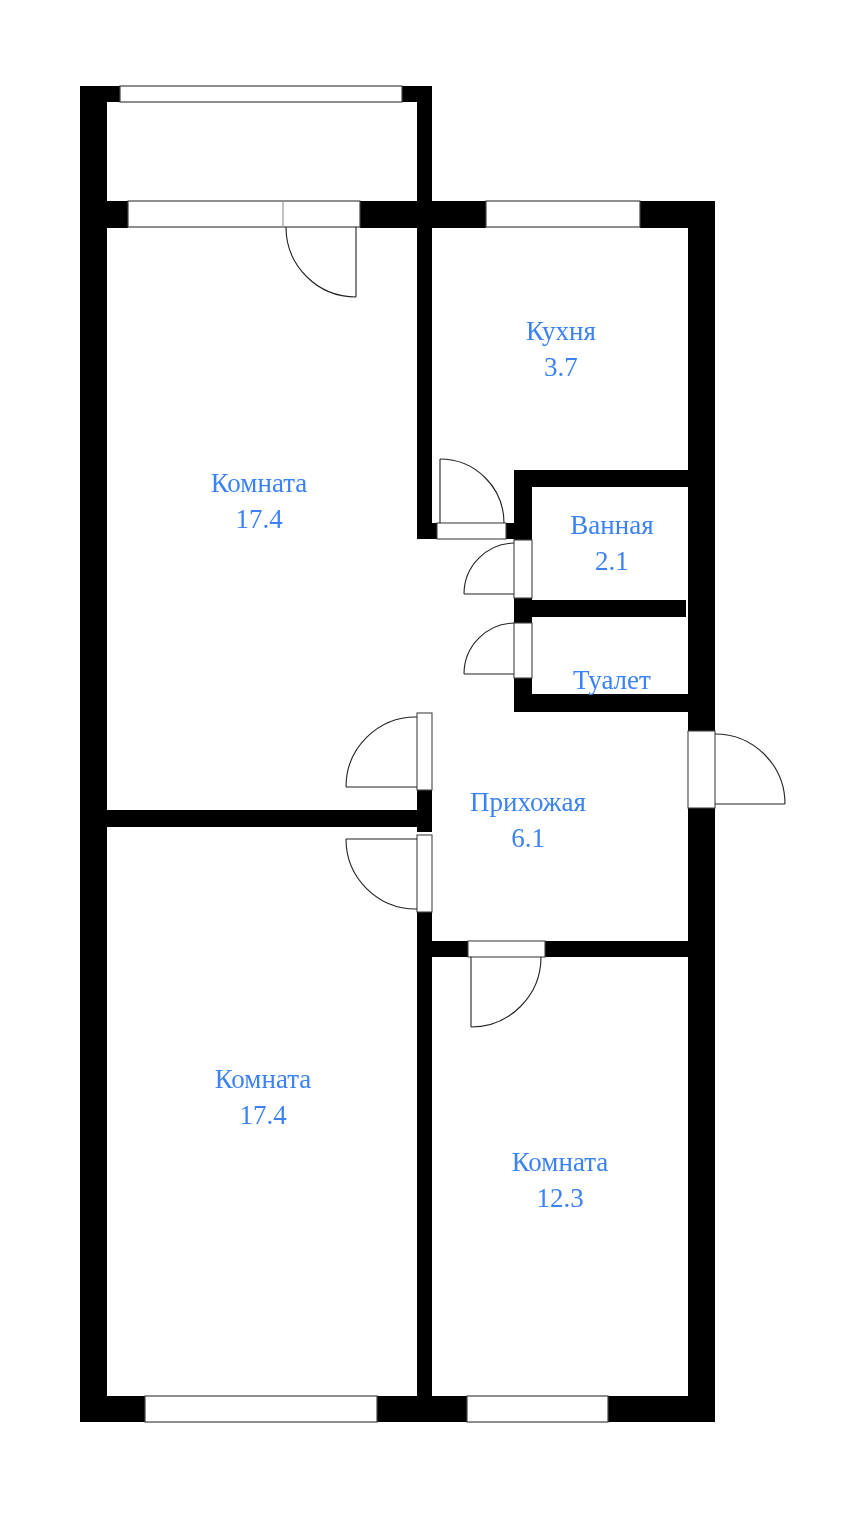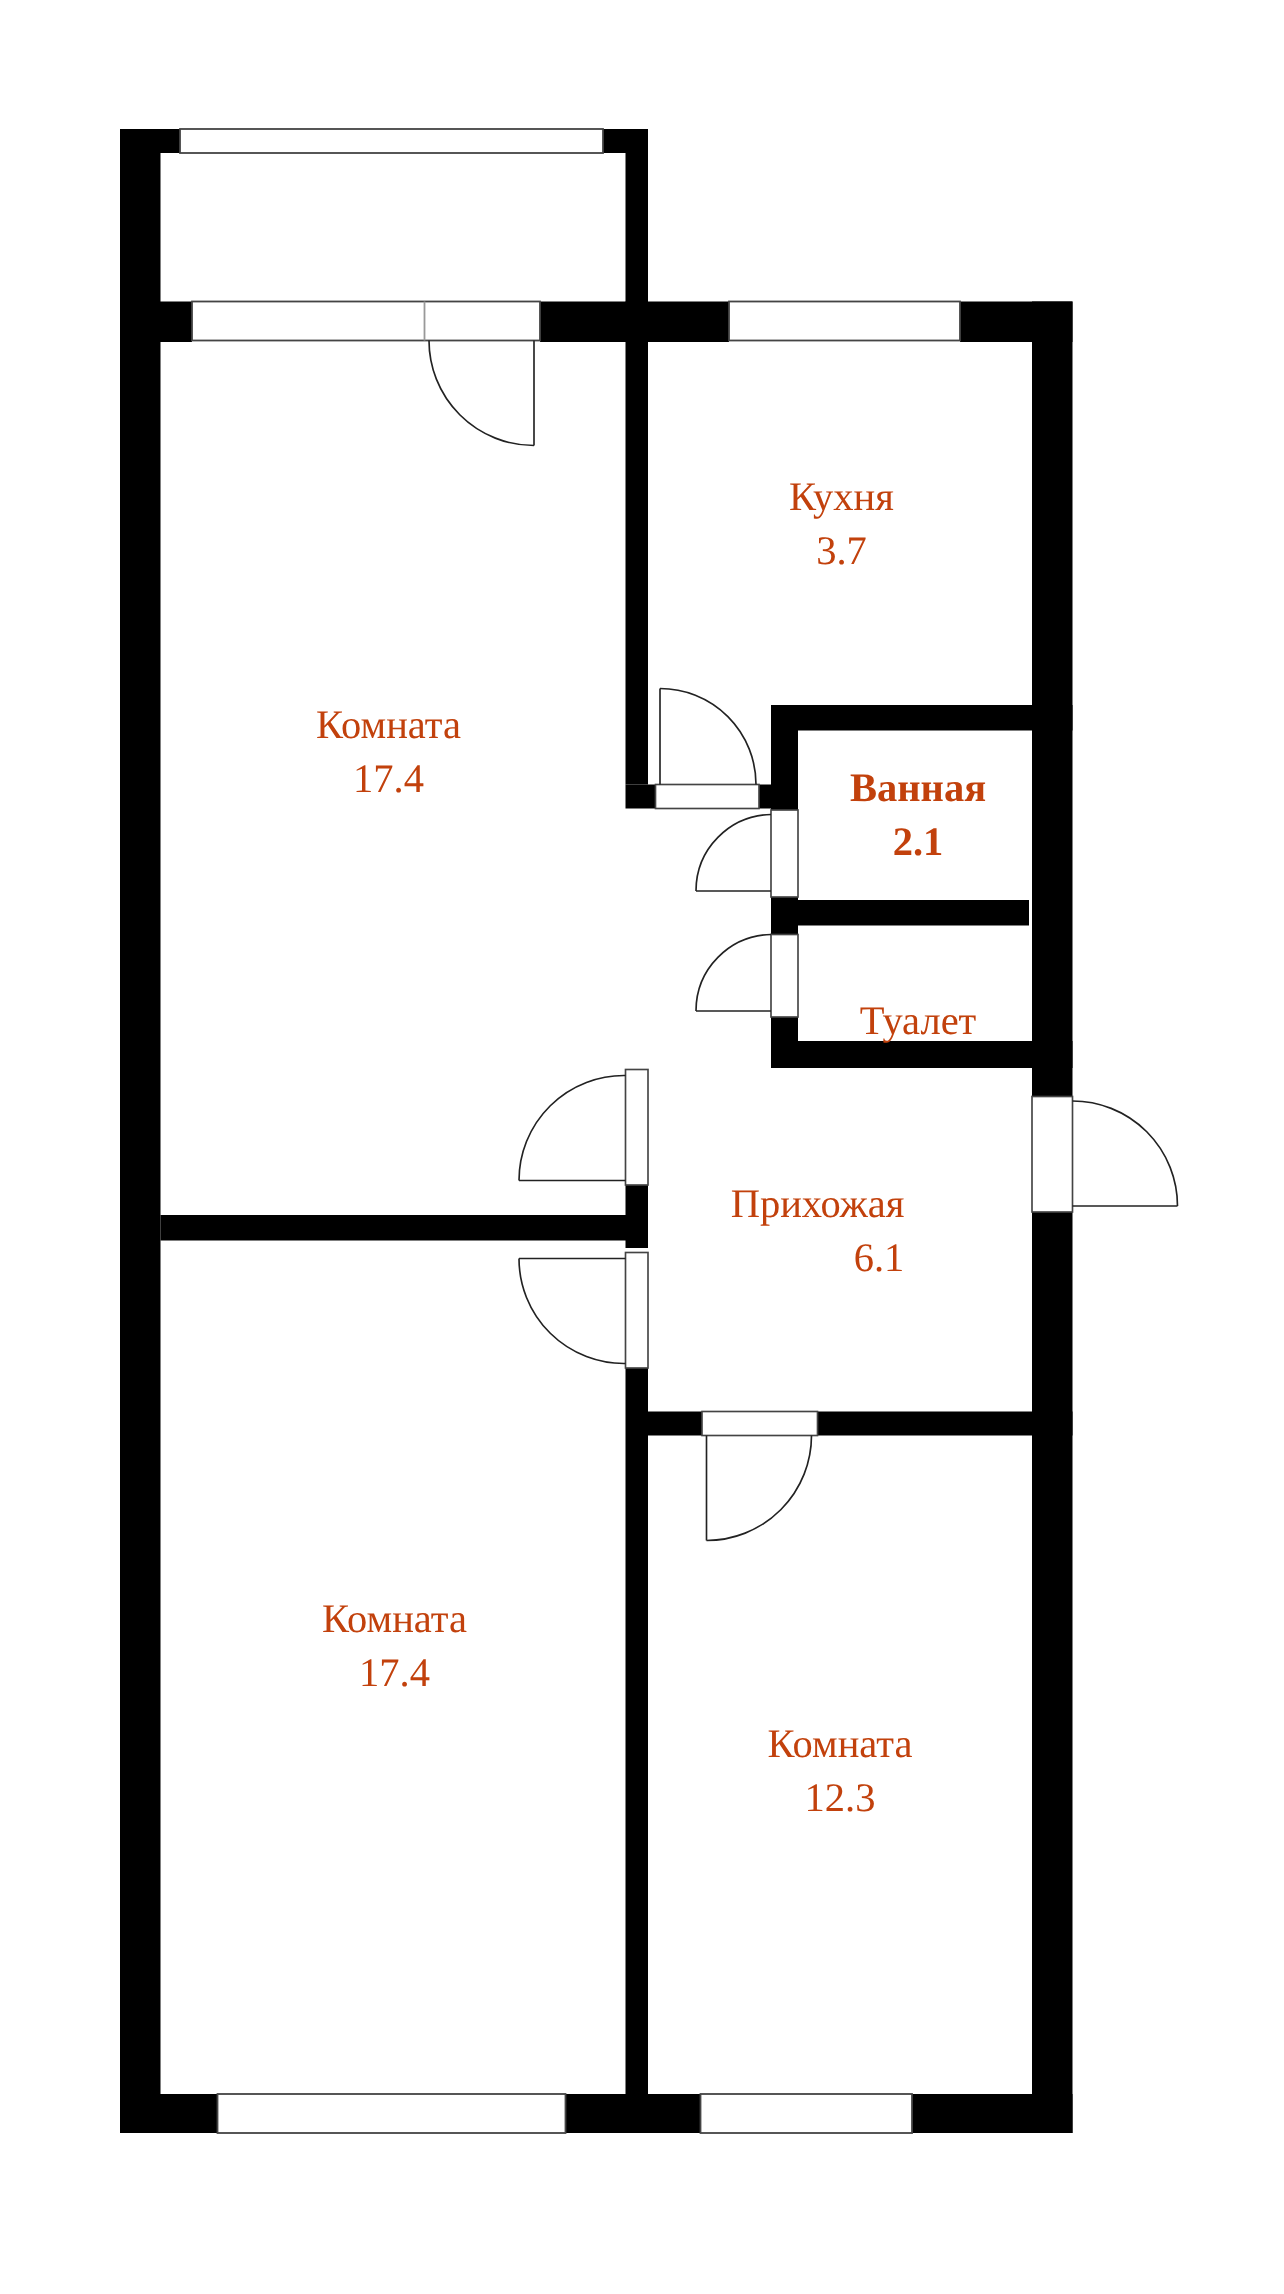--- a/index.html
+++ b/index.html
@@ -1,18 +1,18 @@
 <!DOCTYPE html>
 <html><head>
 <meta charset="utf-8">
 <style>
   html, body { margin:0; padding:0; background:#ffffff; }
   body { width:856px; height:1529px; position:relative; overflow:hidden; font-family:"Liberation Serif", "DejaVu Serif", serif; }
   #plan { position:absolute; left:0; top:0; }
-  .label { position:absolute; text-align:center; color:#c2410c; font-size:27px; line-height:36px; transform:translateX(-50%); white-space:nowrap; }
+  .label { position:absolute; text-align:center; color:#3b82f6; font-size:27px; line-height:36px; transform:translateX(-50%); white-space:nowrap; }
 </style>
 </head>
 <body>
 
 <svg id="plan" width="856" height="1529" viewBox="0 0 856 1529" xmlns="http://www.w3.org/2000/svg">
 
   <g fill="#000">
 
     <rect x="80" y="86" width="27" height="1336"></rect>
     <rect x="80" y="86" width="40" height="16"></rect>
@@ -118,23 +118,23 @@
   <div>17.4</div>
 </div>
 <div class="label" style="left:560px; top:1144px;">
   <div>Комната</div>
   <div>12.3</div>
 </div>
 <div class="label" style="left:561px; top:313px;">
   <div>Кухня</div>
   <div>3.7</div>
 </div>
-<div class="label" style="left:612px; top:507px;font-weight:bold;">
+<div class="label" style="left:612px; top:507px;">
   <div>Ванная</div>
   <div>2.1</div>
 </div>
 <div class="label" style="left:612px; top:638px;margin-top:24px;">
   <div>Туалет</div>
 </div>
-<div class="label" style="left:545px; top:784px;text-align:right;">
+<div class="label" style="left:528px; top:784px;">
   <div>Прихожая</div>
   <div>6.1</div>
 </div>
 
 </body></html>

